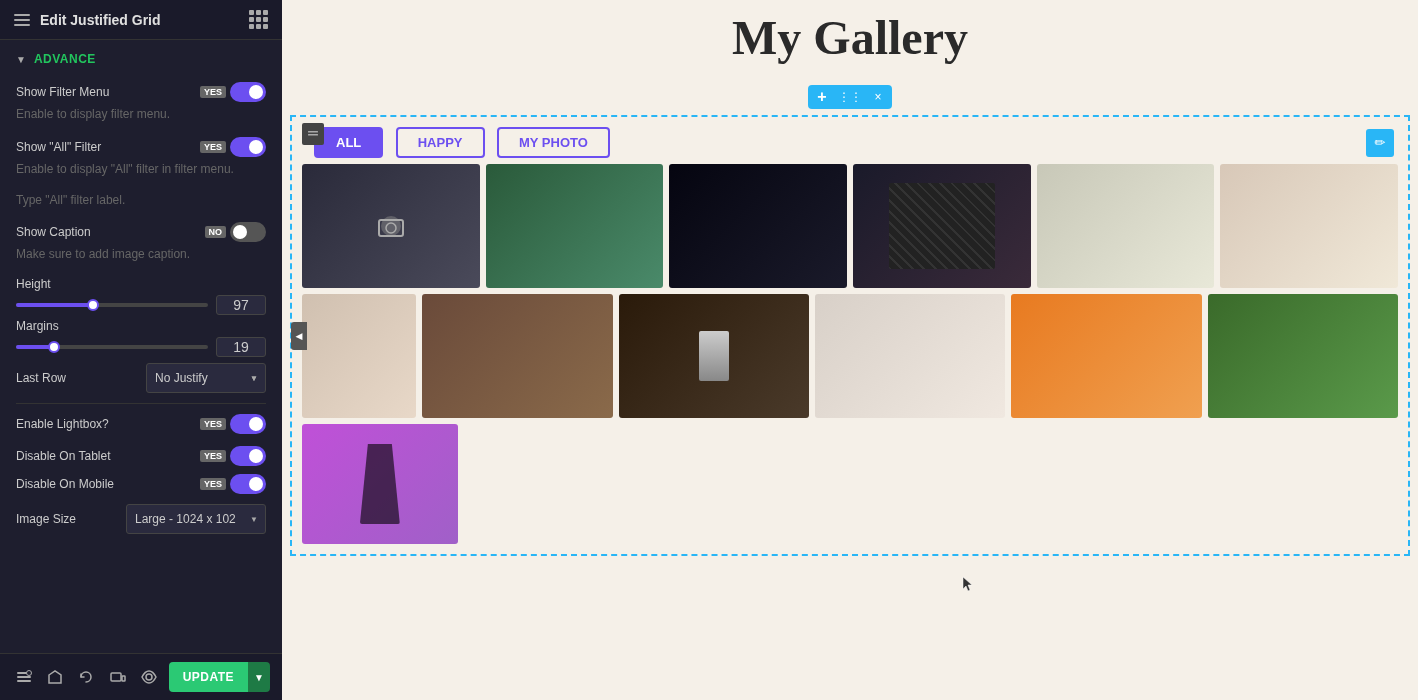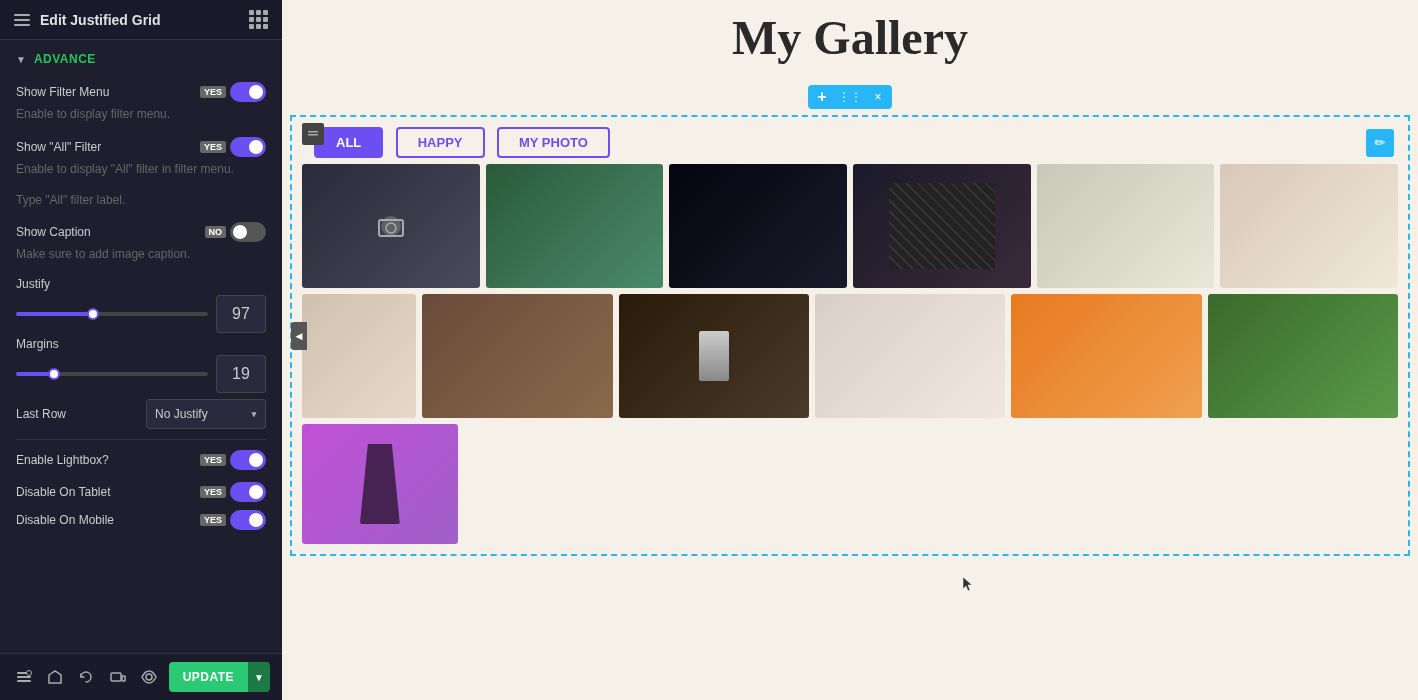--- a/index.html
+++ b/index.html
@@ -221,24 +221,24 @@
       border-radius: 50%;
       border: 2px solid #6c4ff0;
       cursor: pointer;
     }
 
     .slider-value-input {
       background: #2a2a3e;
       border: 1px solid #444;
       border-radius: 3px;
       color: #ccc;
-      font-size: 16px;
+      font-size: 14px;
       padding: 2px 6px;
       width: 50px;
-      height: 38px;
+      height: 20px;
       text-align: center;
     }
 
     
     .select-input {
       background: #2a2a3e;
       border: 1px solid #444;
       border-radius: 3px;
       color: #ccc;
       font-size: 12px;
@@ -405,21 +405,21 @@
       <div class="toggle-wrapper">
         <span class="toggle-label-yes">NO</span>
         <div class="toggle">
           <div class="toggle-slider off"></div>
         </div>
       </div>
     </div>
     <div class="setting-desc">Make sure to add image caption.</div>
 
     <div class="setting-row">
-      <span class="setting-label">Justify</span>
+      <span class="setting-label">Height</span>
     </div>
     <div class="slider-row">
       <div class="slider-track" style="flex:1; position:relative;">
         <div class="slider-fill" style="width:40%"></div>
         <div class="slider-thumb" style="left:calc(40% - 6px)"></div>
       </div>
       <input class="slider-value-input" type="text" value="97" style="">
     </div>
 
     <div class="setting-row">
@@ -470,20 +470,31 @@
     <div class="setting-row" style="margin-top:8px">
       <span class="setting-label">Disable On Mobile</span>
       <div class="toggle-wrapper">
         <span class="toggle-label-yes">YES</span>
         <div class="toggle">
           <div class="toggle-slider on"></div>
         </div>
       </div>
     </div>
 
+    <div class="setting-row" style="margin-top:10px">
+      <span class="setting-label">Image Size</span>
+      <div class="select-wrapper">
+        <select class="select-input" style="width:140px">
+          <option>Large - 1024 x 102</option>
+          <option>Medium</option>
+          <option>Thumbnail</option>
+          <option>Full</option>
+        </select>
+      </div>
+    </div>
   </div>
 
   <div class="bottom-toolbar">
     <div class="toolbar-icon-btn">
       <svg width="16" height="16" viewBox="0 0 16 16" fill="none">
         <rect x="1" y="3" width="14" height="2" rx="1" fill="#aaa"></rect>
         <rect x="1" y="7" width="14" height="2" rx="1" fill="#aaa"></rect>
         <rect x="1" y="11" width="14" height="2" rx="1" fill="#aaa"></rect>
         <circle cx="13" cy="4" r="2.5" fill="#1e1e2e" stroke="#aaa" stroke-width="1"></circle>
       </svg>

